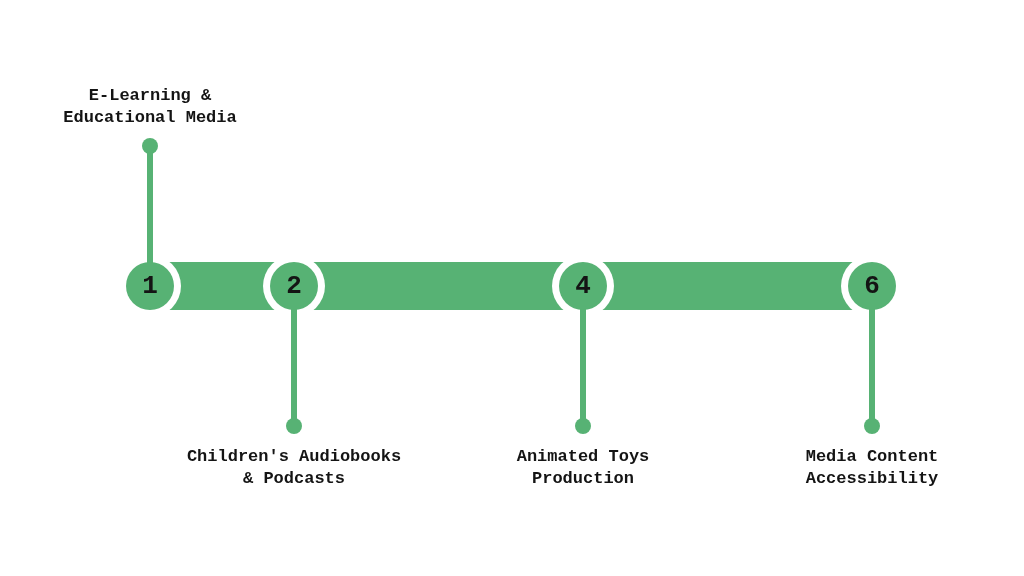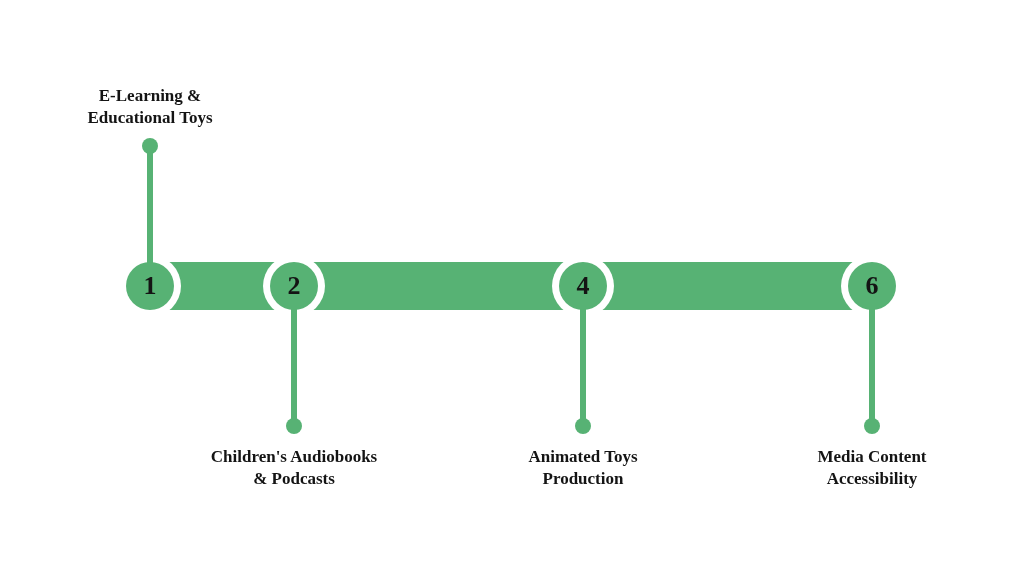--- a/index.html
+++ b/index.html
@@ -6,21 +6,21 @@
     margin: 0;
     padding: 0;
     background: #ffffff;
   }
   .canvas {
     position: relative;
     width: 1024px;
     height: 576px;
     background: #ffffff;
     overflow: hidden;
-    font-family: Liberation Serif, serif;
+    font-family: Liberation Mono, monospace;
   }
   .bar {
     position: absolute;
     left: 150px;
     top: 262px;
     width: 722px;
     height: 48px;
     background: var(--accent, #57b274);
     z-index: 1;
   }
@@ -98,21 +98,21 @@
 </head>
 <body>
 
 <div class="canvas">
 
   <div class="bar"></div>
 
   <div class="item pos-top" style="left:40px">
     <div class="label">
       <div>E-Learning &amp;</div>
-      <div>Educational Toys</div>
+      <div>Educational Media</div>
     </div>
     <div class="dot"></div>
     <div class="stem"></div>
     <div class="ring"></div>
     <div class="node">
       <span>1</span>
     </div>
   </div>
 
   <div class="item pos-bottom" style="left:184px">

